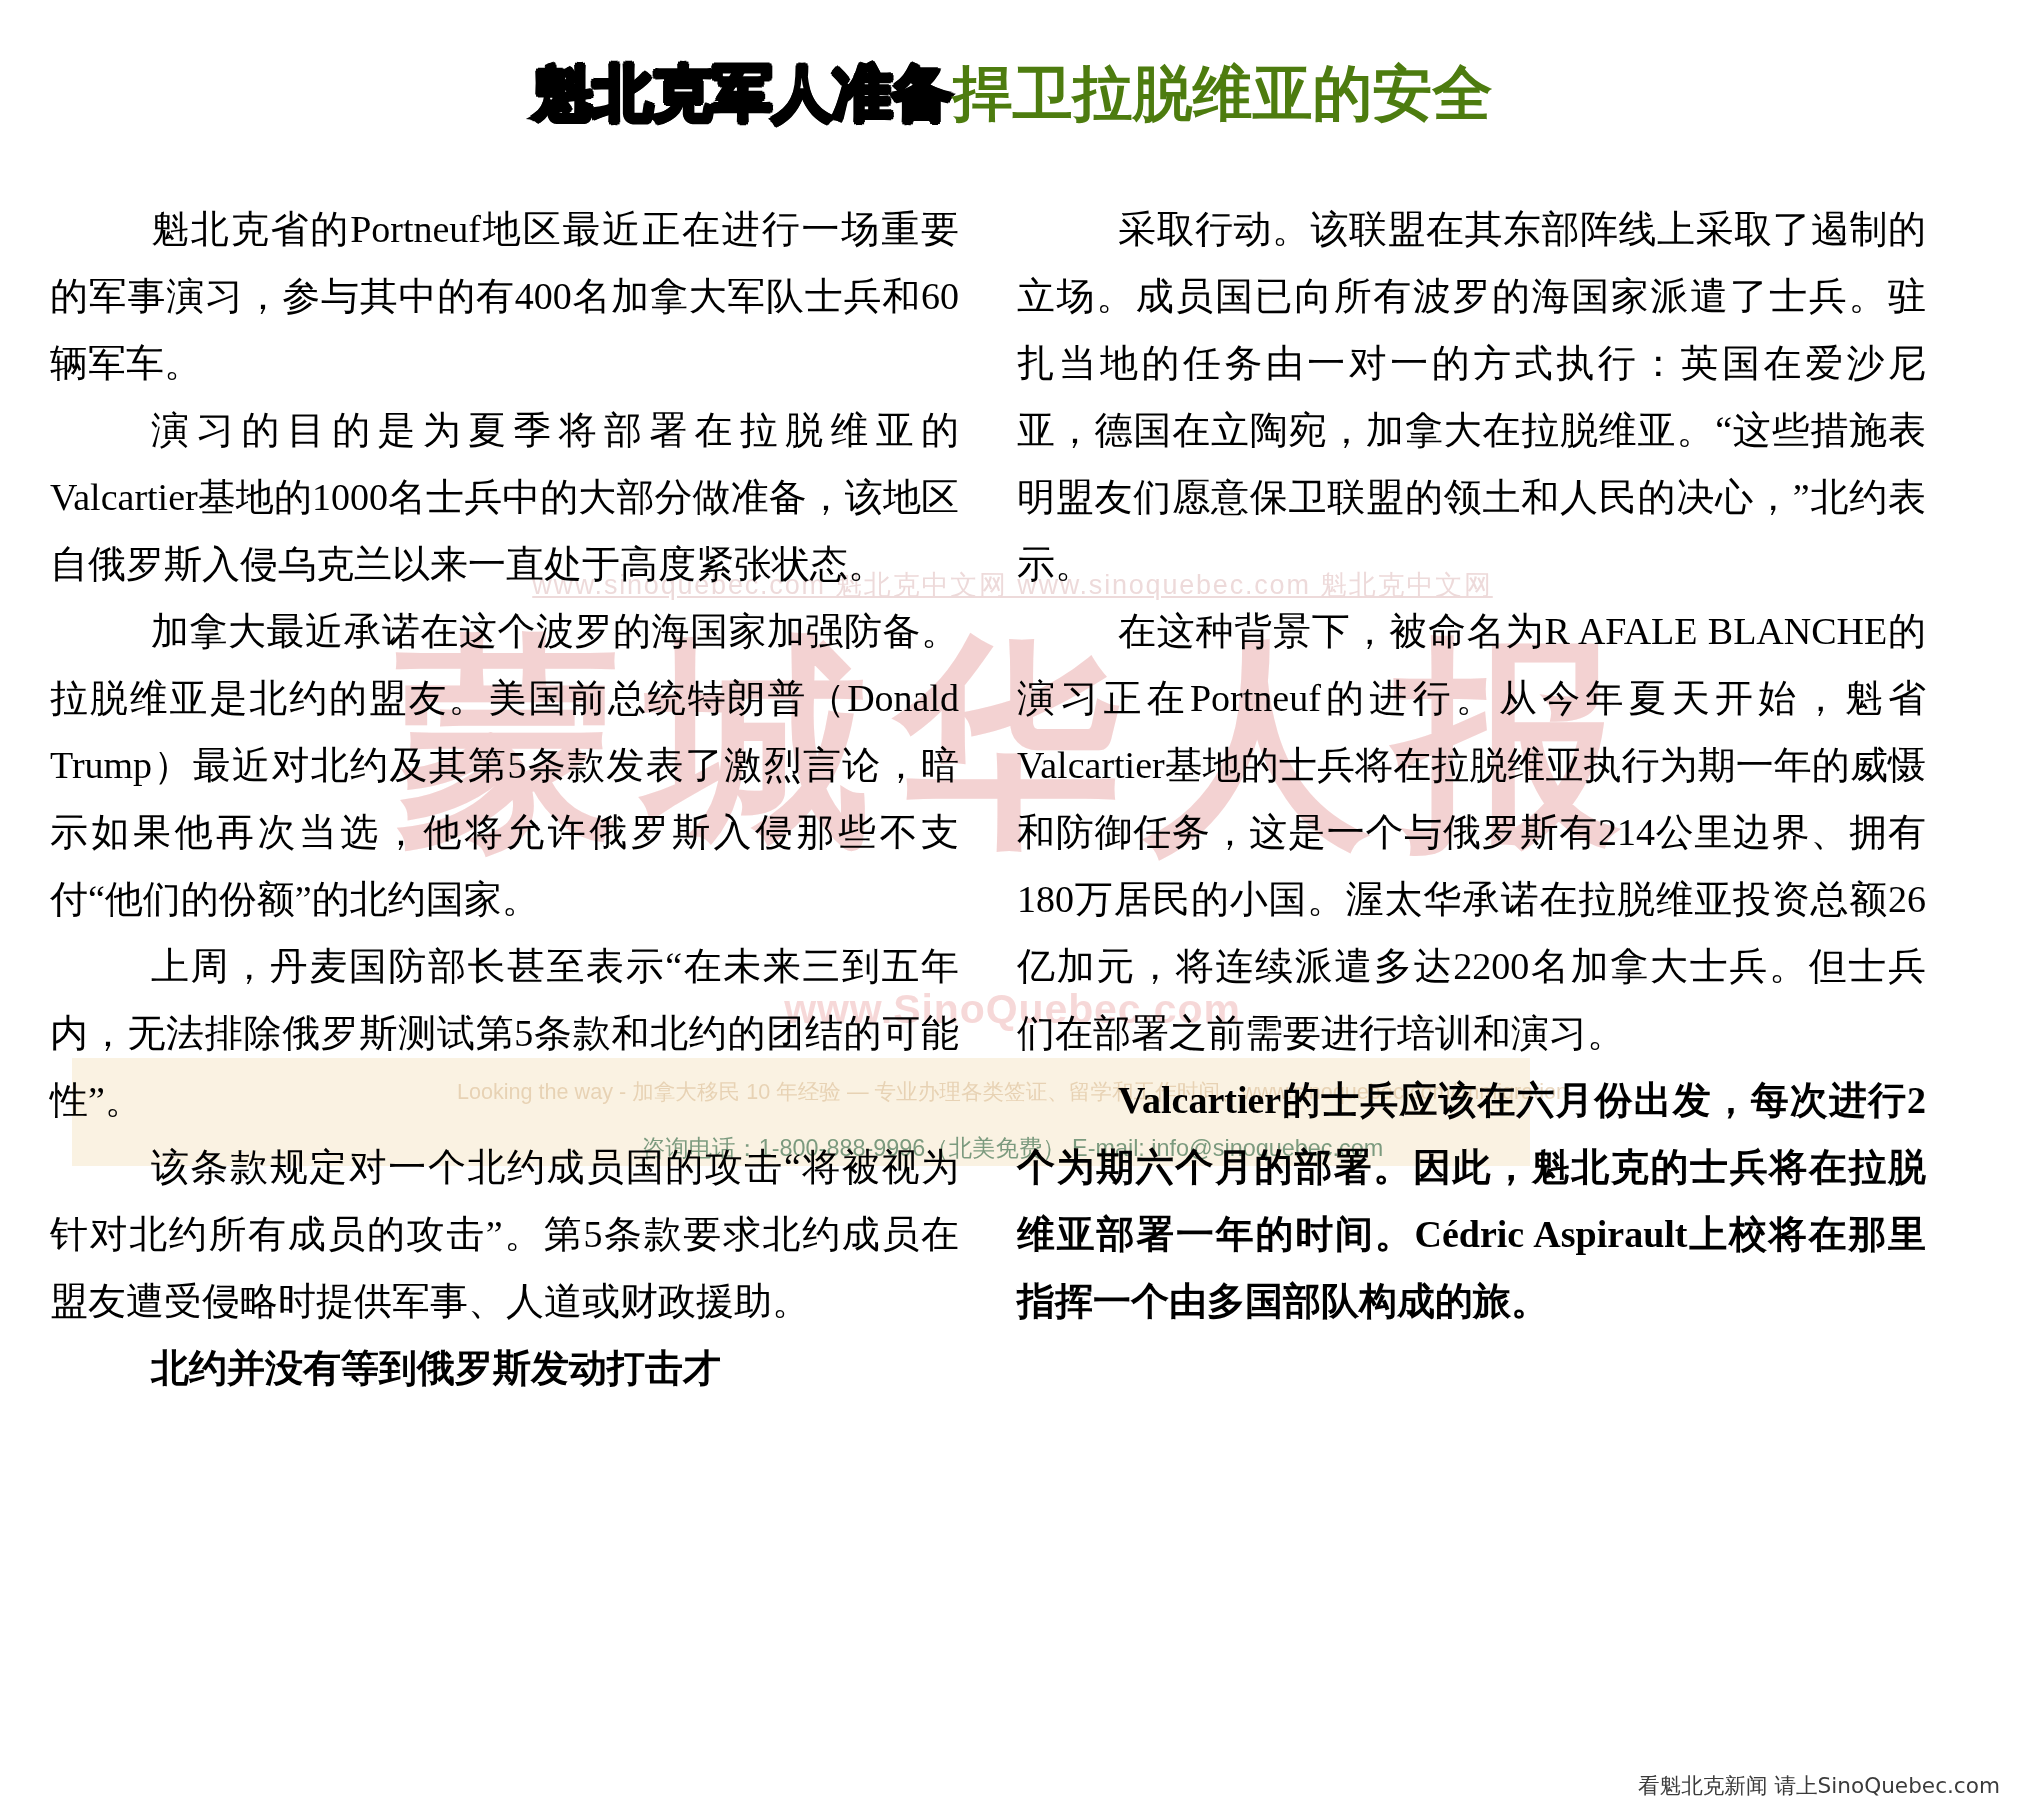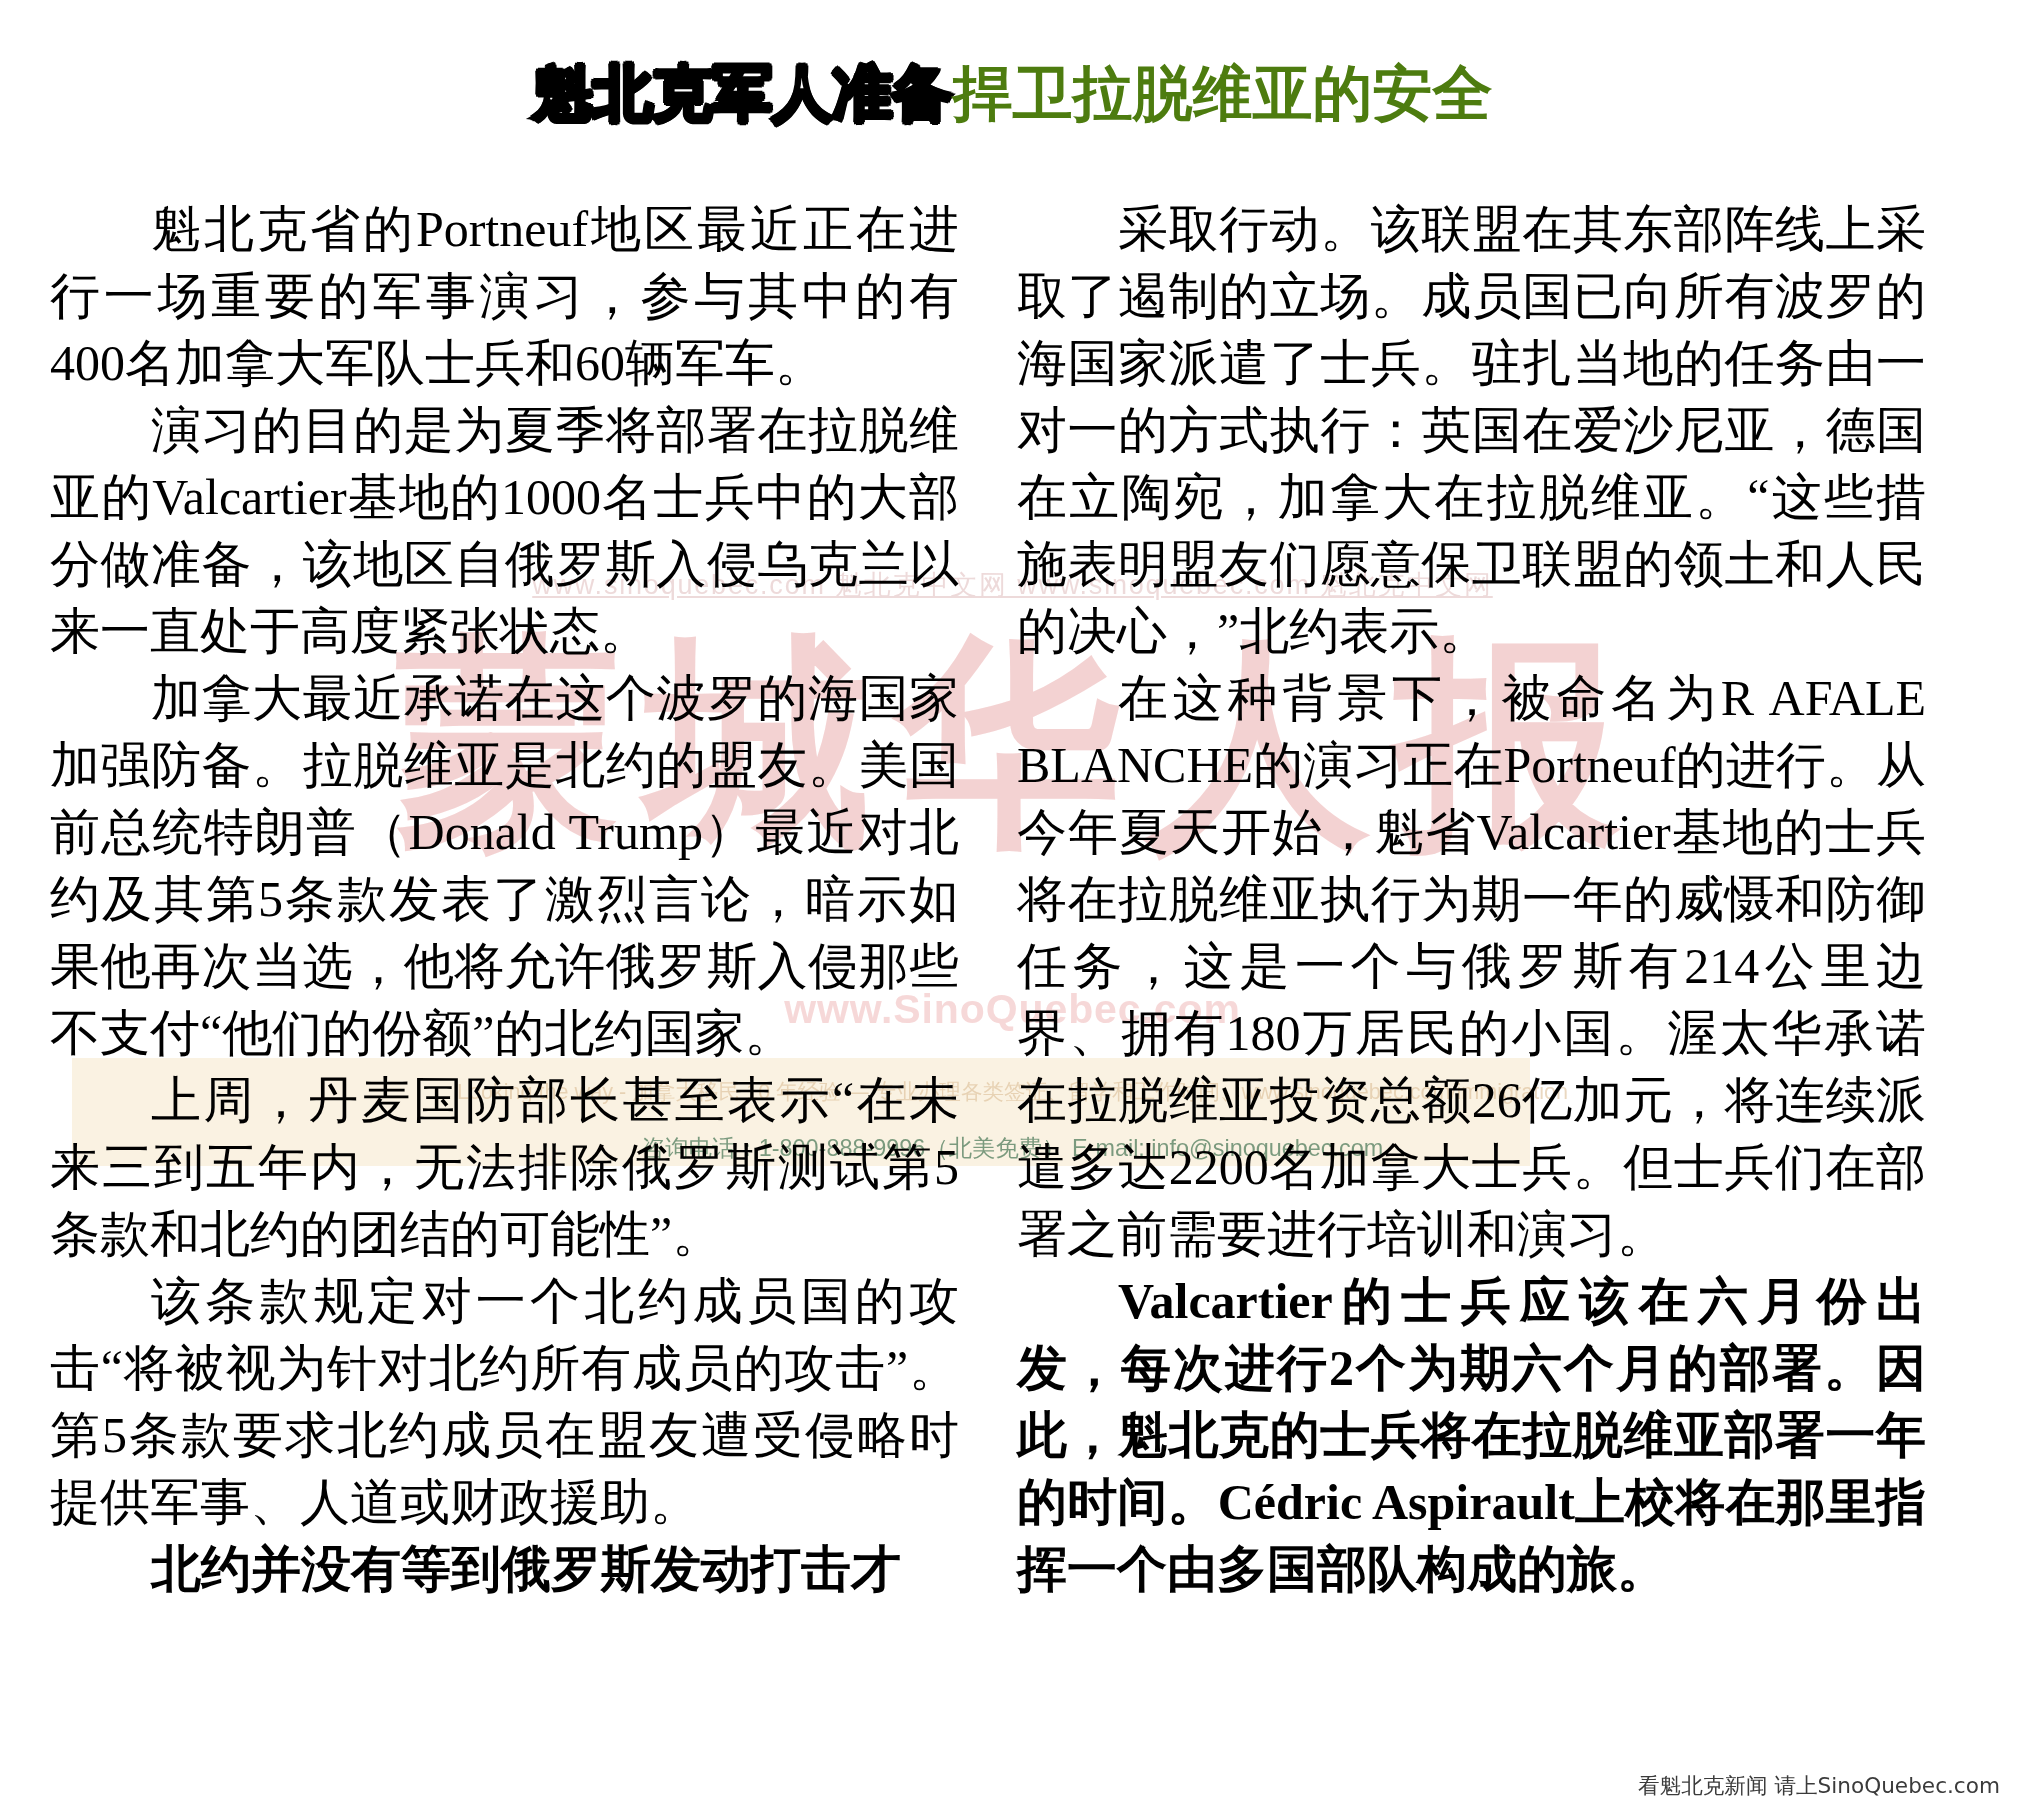--- a/index.html
+++ b/index.html
@@ -120,21 +120,21 @@
   }
   .col {
     position: absolute;
     top: 0;
     width: 909px;
   }
   .col-left  { left: 50px; }
   .col-right { left: 1017px; }
 
   .para {
-    font-size: 50px;
+    font-size: 38px;
     line-height: 67px;
     text-align: justify;
     text-justify: inter-ideograph;
     text-indent: 101px;
     margin: 0 0 0 0;
     font-family: "Liberation Serif", "DejaVu Serif", serif;
   }
   .para:last-child { margin-bottom: 0; font-weight: bold; }
 
   

